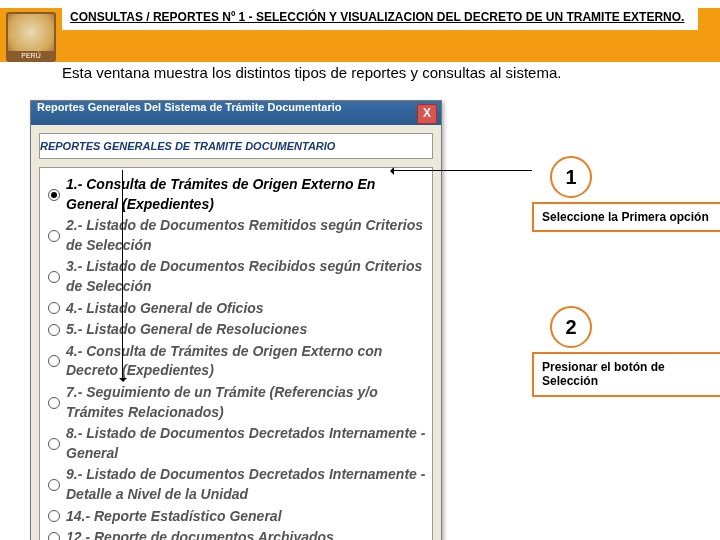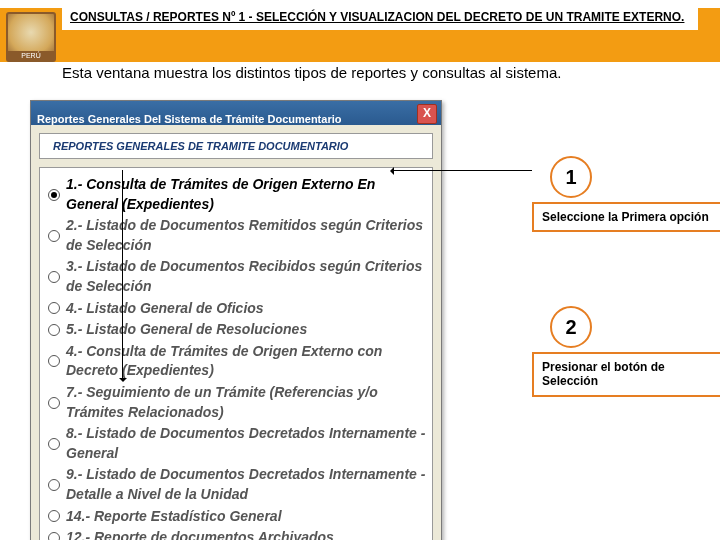--- a/index.html
+++ b/index.html
@@ -3,23 +3,23 @@
 <meta charset="utf-8">
 <style>
 html,body{margin:0;padding:0;width:720px;height:540px;font-family:Arial,sans-serif;background:#fff;overflow:hidden}
 .slide{position:relative;width:720px;height:540px}
 .orange-bar{position:absolute;left:0;top:8px;width:720px;height:54px;background:#f39c12}
 .logo{position:absolute;left:6px;top:12px;width:46px;height:46px;border:2px solid #8a5a2a;border-radius:3px;background:radial-gradient(circle at 50% 40%,#e8d9b0 0%,#d4a85a 60%,#8a5a2a 100%);display:flex;align-items:flex-end;justify-content:center}
 .logo::after{content:"PERÚ";font-size:7px;color:#fff;background:#8a5a2a;width:100%;text-align:center;padding:1px 0}
 .title-box{position:absolute;left:62px;top:6px;width:620px;background:#fff;padding:4px 8px;font-weight:bold;font-size:12px;text-decoration:underline;line-height:1.3}
 .subtitle{position:absolute;left:62px;top:64px;font-size:15px}
 .win{position:absolute;left:30px;top:100px;width:410px;background:#ece9d8;border:1px solid #7a7a7a;box-shadow:2px 2px 4px rgba(0,0,0,.3)}
-.tbar{height:24px;background:linear-gradient(#3a6ea5,#2a5a8f);color:#fff;font-size:11px;font-weight:bold;display:flex;align-items:flex-end;padding:0 6px;position:relative}
+.tbar{height:24px;background:linear-gradient(#3a6ea5,#2a5a8f);color:#fff;font-size:11px;font-weight:bold;display:flex;align-items:flex-start;padding:0 6px;position:relative}
 .tbar .close{position:absolute;right:4px;top:3px;width:18px;height:18px;background:#d9534f;color:#fff;font-size:12px;font-weight:bold;text-align:center;line-height:16px;border:1px solid #a03020;border-radius:2px}
-.panel-head{background:#fff;margin:8px;border:1px solid #999;padding:6px 13px;font-weight:bold;color:#1a3a72;font-size:11px;font-style:italic}
+.panel-head{background:#fff;margin:8px;border:1px solid #999;padding:6px 0;font-weight:bold;color:#1a3a72;font-size:11px;font-style:italic}
 .opts{margin:0 8px 8px;background:#fff;border:1px solid #999;padding:6px 4px}
 .opt{display:flex;align-items:center;font-size:14px;font-weight:bold;font-style:italic;color:#555;padding:1px 0;line-height:1.4}
 .opt.selected{color:#000}
 .radio{width:10px;height:10px;border:1px solid #555;border-radius:50%;margin:0 6px 0 4px;flex-shrink:0;position:relative;background:#fff}
 .opt.selected .radio::after{content:"";position:absolute;inset:2px;background:#000;border-radius:50%}
 .btnrow{display:flex;gap:60px;padding:10px 20px 16px}
 .wbtn{flex:1;background:#ece9d8;border:1px solid #7a7a7a;font-size:12px;font-weight:bold;font-style:italic;padding:6px 4px;text-align:right;text-decoration:underline;box-shadow:1px 1px 0 #fff inset,-1px -1px 0 #888 inset}
 .step-circ{position:absolute;width:38px;height:38px;border:2px solid #e67e22;border-radius:50%;background:#fff;display:flex;align-items:center;justify-content:center;font-size:20px;font-weight:bold}
 .step-box{position:absolute;width:170px;border:2px solid #e67e22;background:#fff;padding:6px 8px;font-size:12px;font-weight:bold;line-height:1.2}
 .arrow-line{position:absolute;background:#000;height:1px}

